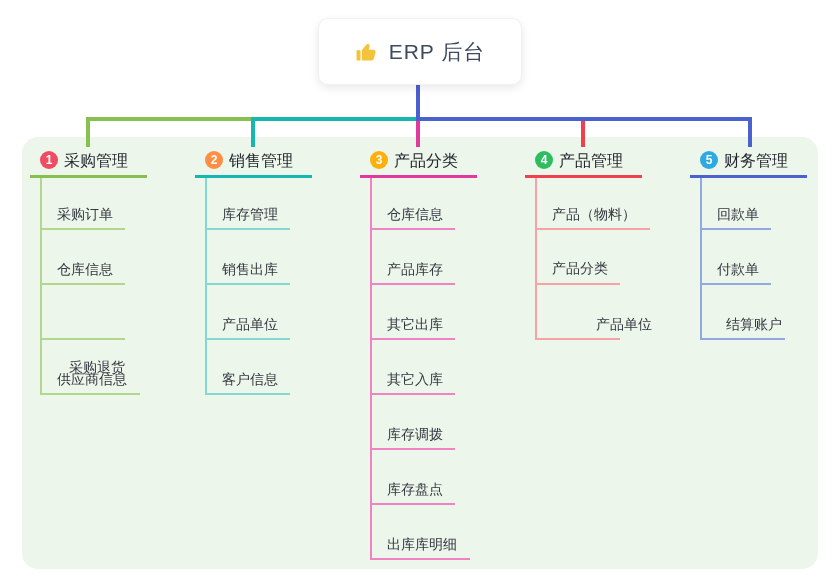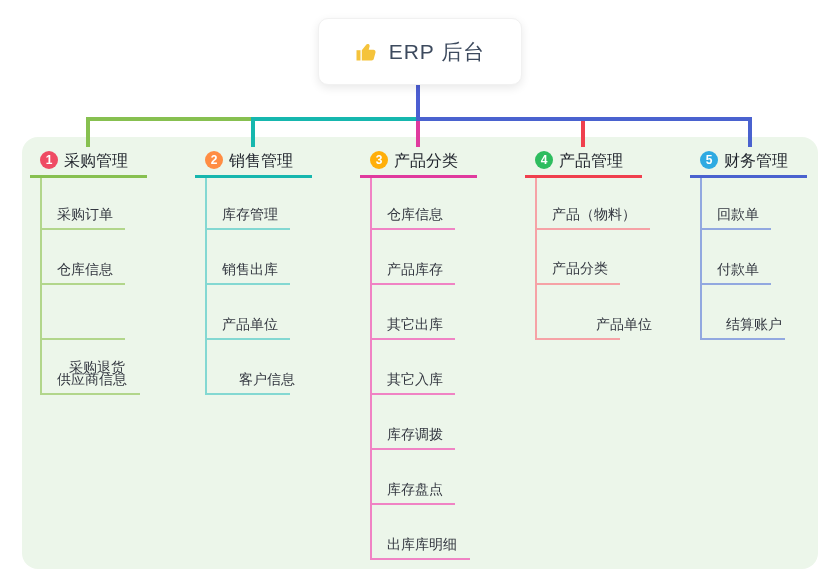--- a/index.html
+++ b/index.html
@@ -83,21 +83,21 @@
         <div class="badge" style="left: 205px; top: 151px; background: rgb(255, 141, 67);">2</div>
         <div class="branch-title" style="left: 229px; top: 150px;">销售管理</div>
         <div class="seg" style="left: 195px; top: 175px; width: 117px; height: 3px; background: rgb(22, 183, 174);"></div>
         <div class="seg" style="left: 205px; top: 178px; width: 2px; height: 217px; background: rgb(131, 216, 210);"></div>
         <div class="item-label" style="left: 222px; top: 204px;">库存管理</div>
         <div class="seg" style="left: 205px; top: 228px; width: 85px; height: 2px; background: rgb(131, 216, 210);"></div>
         <div class="item-label" style="left: 222px; top: 259px;">销售出库</div>
         <div class="seg" style="left: 205px; top: 283px; width: 85px; height: 2px; background: rgb(131, 216, 210);"></div>
         <div class="item-label" style="left: 222px; top: 314px;">产品单位</div>
         <div class="seg" style="left: 205px; top: 338px; width: 85px; height: 2px; background: rgb(131, 216, 210);"></div>
-        <div class="item-label" style="left: 239px; top: 369px;">客户信息</div>
+        <div class="item-label" style="left: 222px; top: 369px;">客户信息</div>
         <div class="seg" style="left: 205px; top: 393px; width: 85px; height: 2px; background: rgb(131, 216, 210);"></div>
       </div>
       <div>
         <div class="badge" style="left: 370px; top: 151px; background: rgb(255, 175, 10);">3</div>
         <div class="branch-title" style="left: 394px; top: 150px;">产品分类</div>
         <div class="seg" style="left: 360px; top: 175px; width: 117px; height: 3px; background: rgb(224, 58, 158);"></div>
         <div class="seg" style="left: 370px; top: 178px; width: 2px; height: 382px; background: rgb(240, 131, 196);"></div>
         <div class="item-label" style="left: 387px; top: 204px;">仓库信息</div>
         <div class="seg" style="left: 370px; top: 228px; width: 85px; height: 2px; background: rgb(240, 131, 196);"></div>
         <div class="item-label" style="left: 387px; top: 259px;">产品库存</div>

